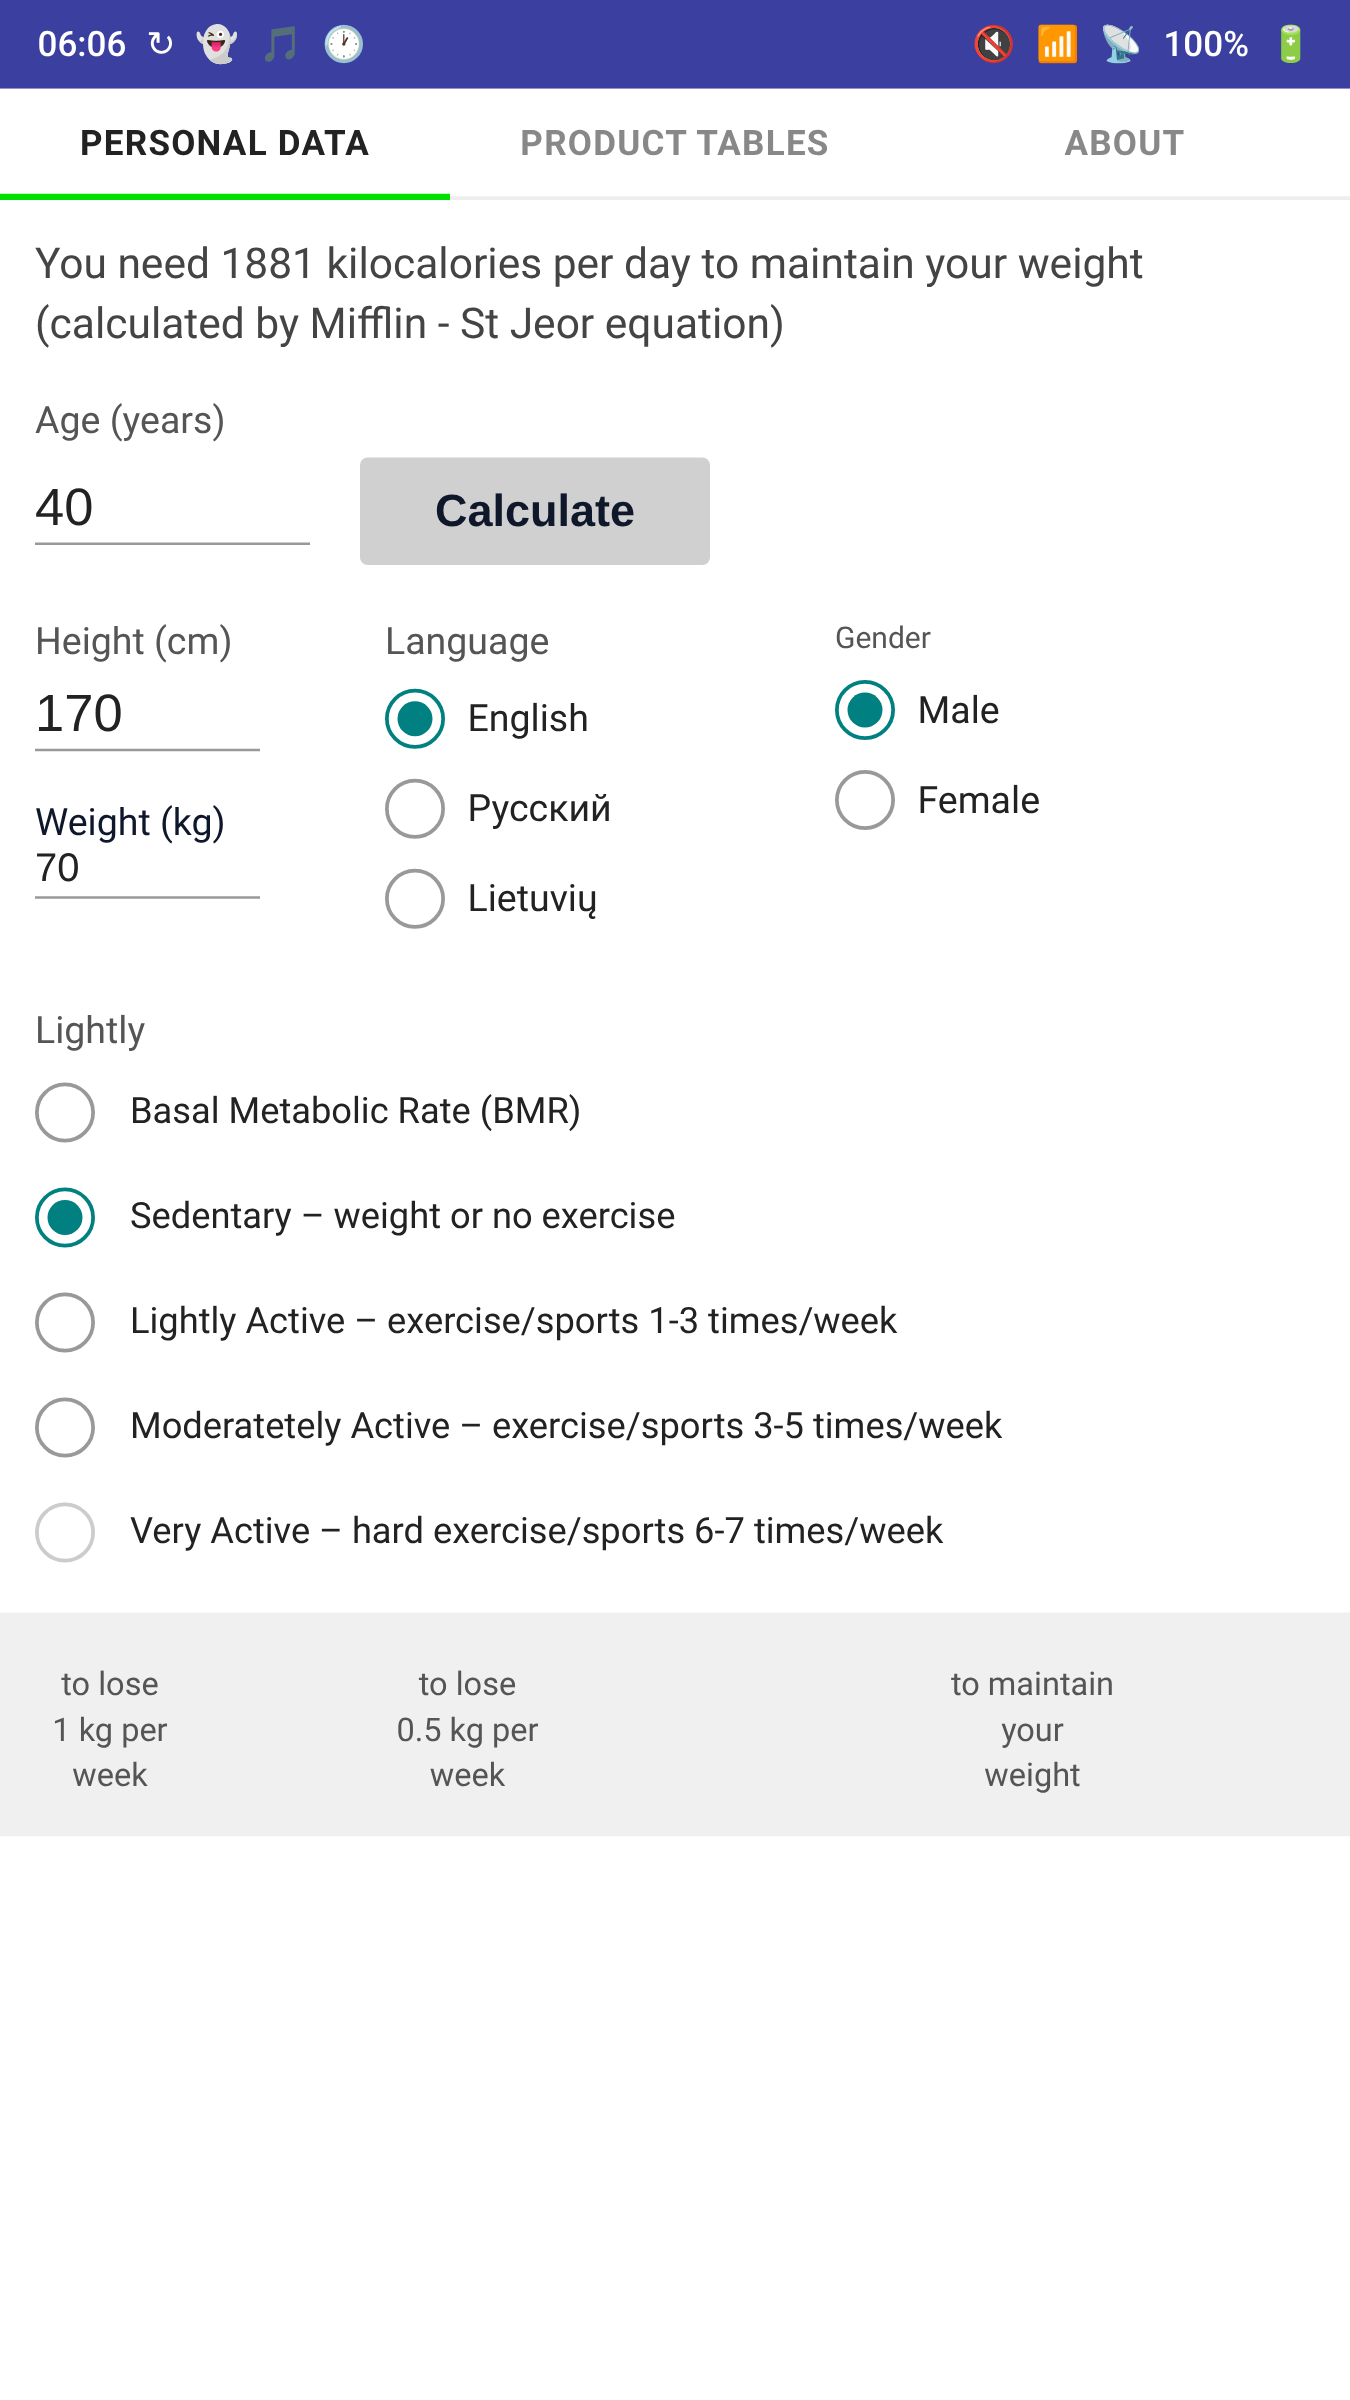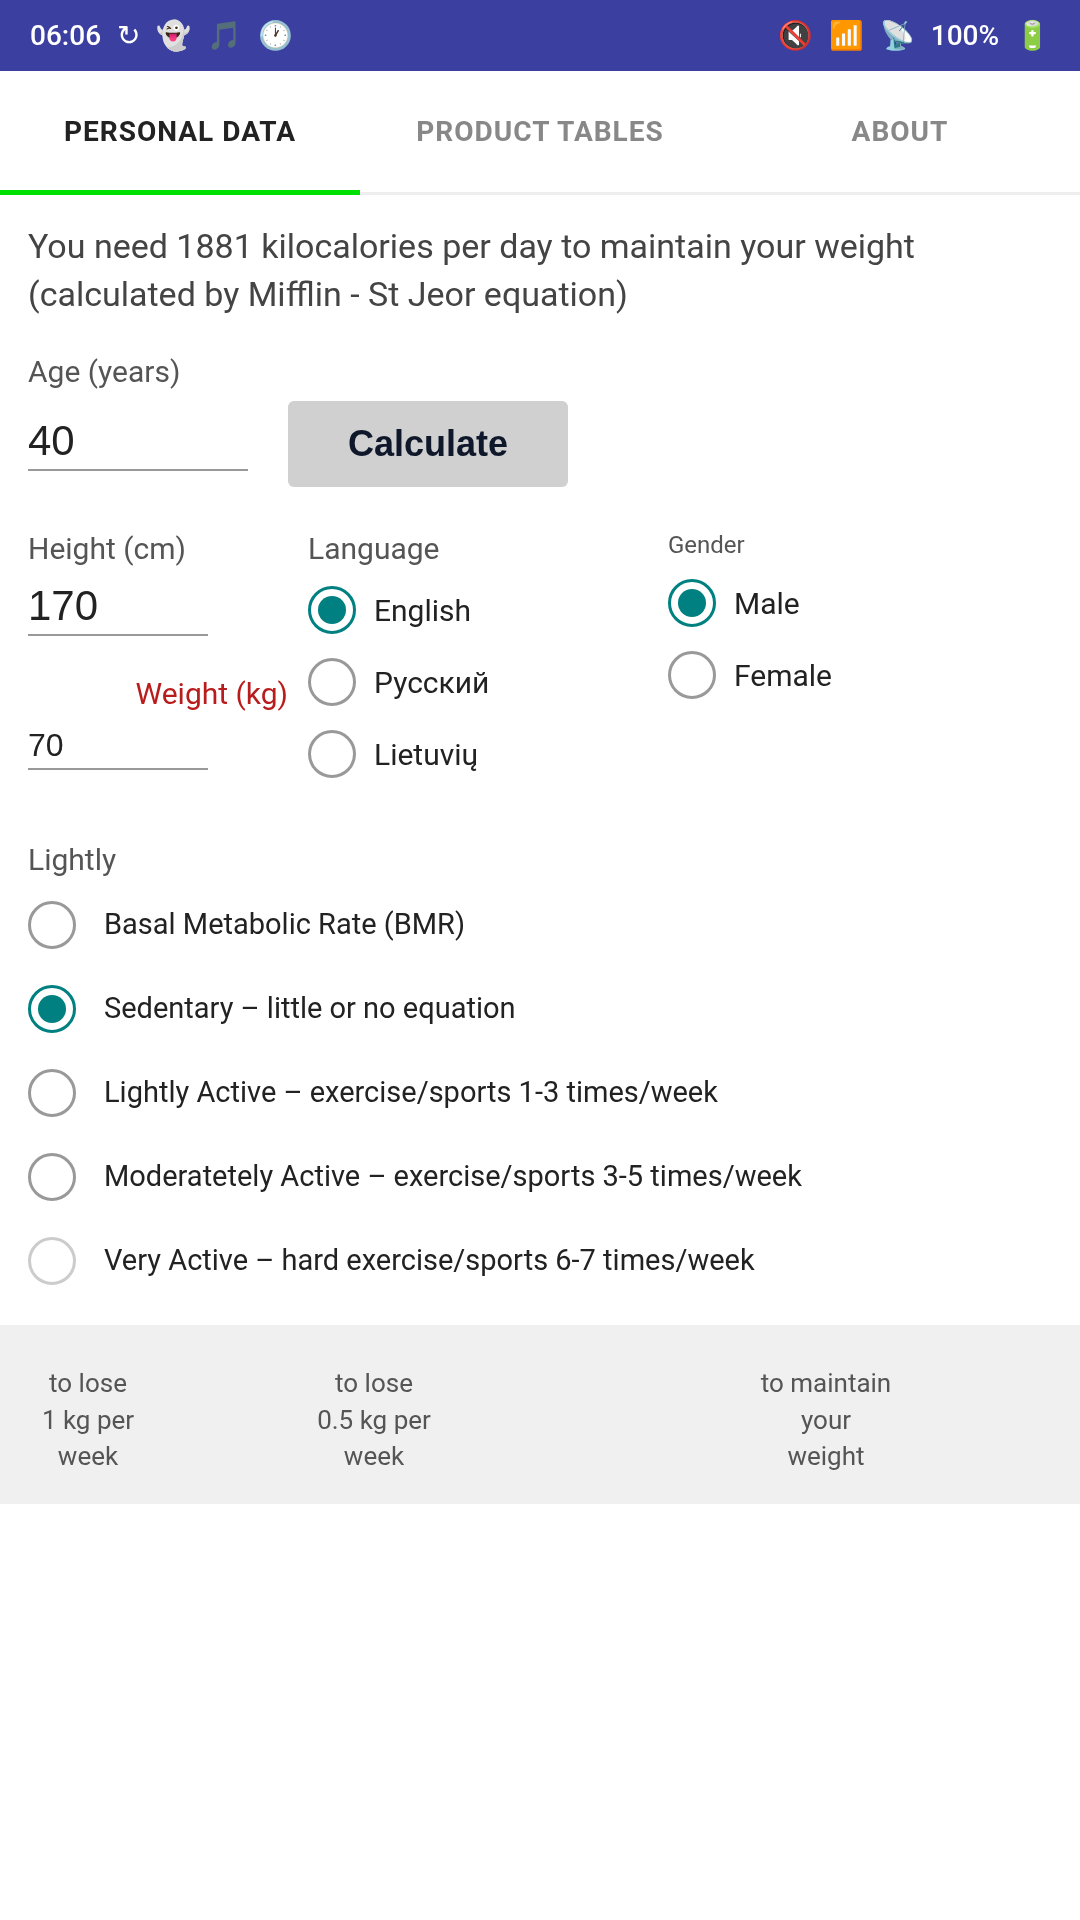--- a/index.html
+++ b/index.html
@@ -26,21 +26,21 @@
     }
     .status-left { display: flex; align-items: center; gap: 16px; }
     .status-right { display: flex; align-items: center; gap: 16px; }
 
     
     .tab-bar {
       display: flex;
       align-items: stretch;
       border-bottom: 3px solid #eee;
       background: #fff;
-      height: 124px;
+      height: 89px;
     }
     .tab {
       flex: 1;
       display: flex;
       align-items: center;
       justify-content: center;
       text-align: center;
       font-size: 28px;
       font-weight: 700;
       color: #888;
@@ -139,23 +139,21 @@
       width: 180px;
       padding-bottom: 4px;
       background: transparent;
       outline: none;
       margin-bottom: 40px;
       display: block;
     }
 
     .weight-label {
       font-size: 30px;
-      color: #b91c1c;
-      margin-bottom: 16px;
-      text-align: right;
+      color: #0f172a;
     }
     .weight-input {
       font-size: 32px;
       color: #222;
       border: none;
       border-bottom: 2px solid #999;
       width: 180px;
       padding-bottom: 4px;
       background: transparent;
       outline: none;
@@ -348,21 +346,21 @@
 
   <div class="activity-section">
     <div class="activity-label">Lightly</div>
 
     <div class="activity-row">
       <div class="radio-circle"></div>
       <span class="activity-text">Basal Metabolic Rate (BMR)</span>
     </div>
     <div class="activity-row">
       <div class="radio-circle selected"></div>
-      <span class="activity-text">Sedentary – little or no equation</span>
+      <span class="activity-text">Sedentary – weight or no exercise</span>
     </div>
     <div class="activity-row">
       <div class="radio-circle"></div>
       <span class="activity-text">Lightly Active – exercise/sports 1-3 times/week</span>
     </div>
     <div class="activity-row">
       <div class="radio-circle"></div>
       <span class="activity-text">Moderatetely Active – exercise/sports 3-5 times/week</span>
     </div>
     <div class="activity-row">

